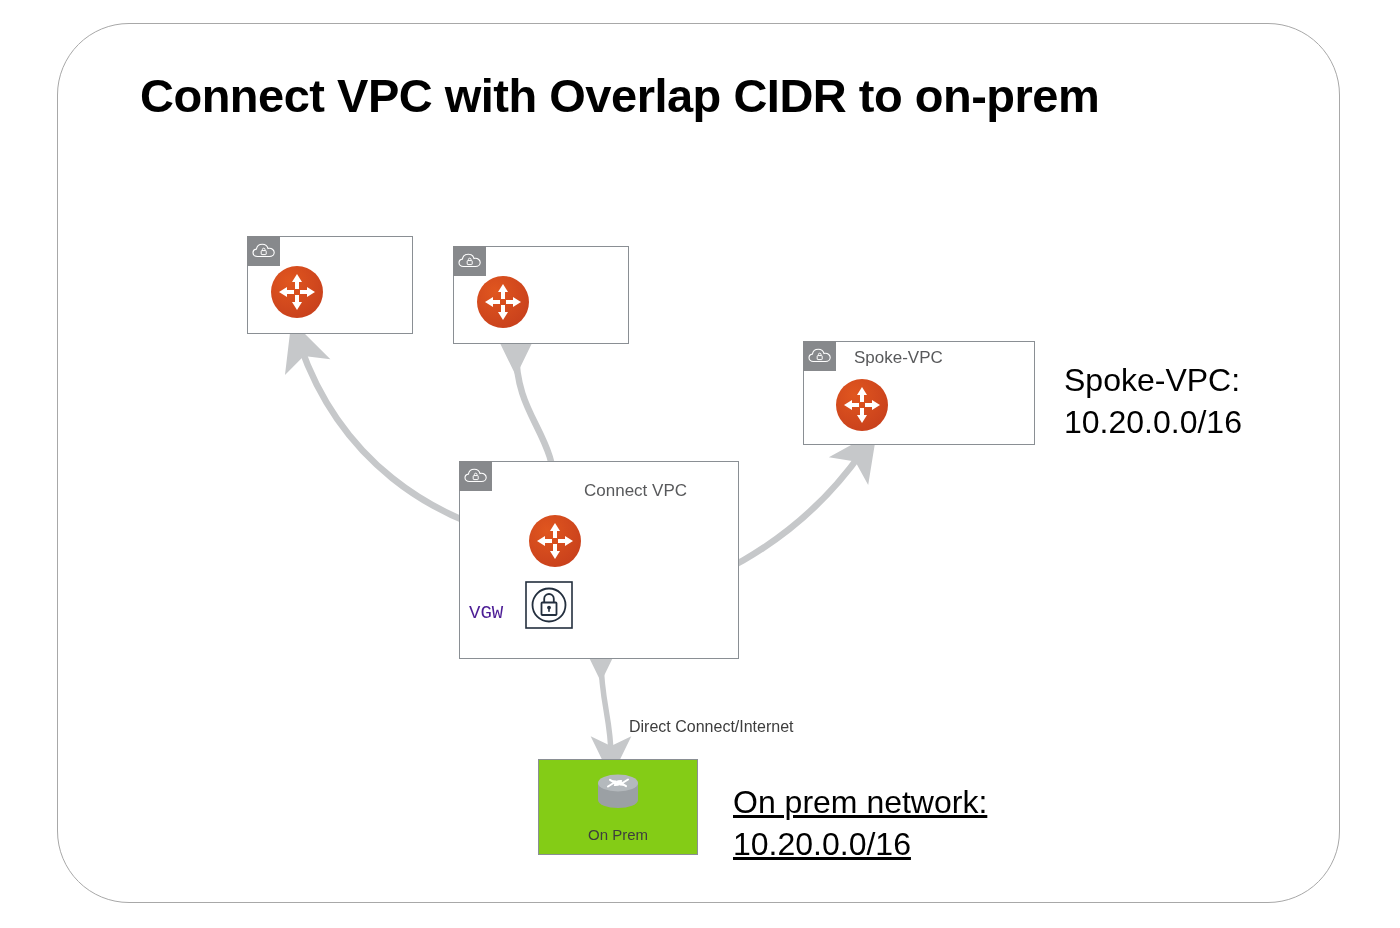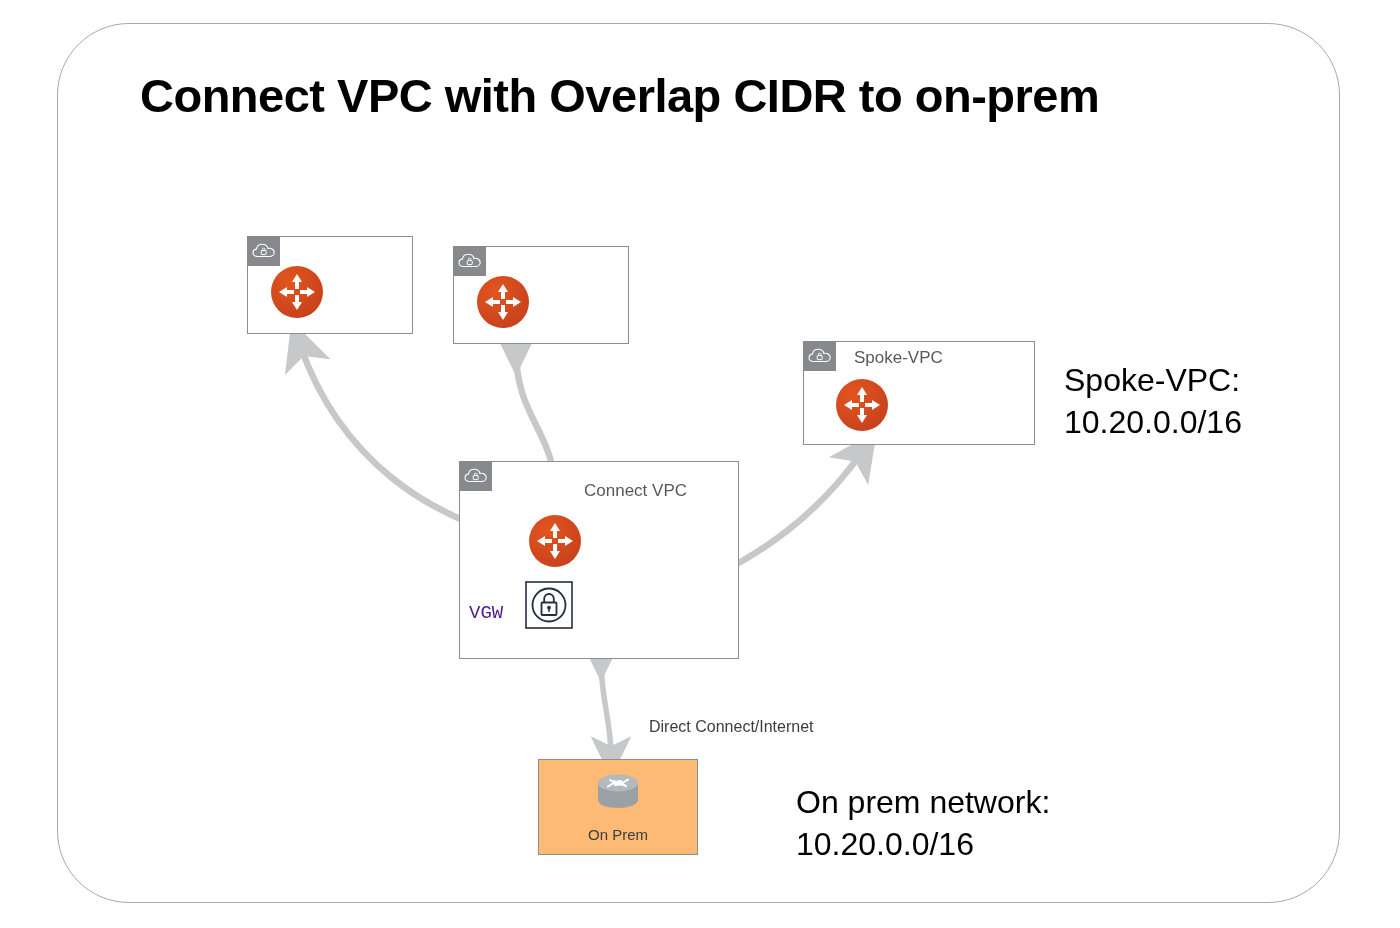--- a/index.html
+++ b/index.html
@@ -83,21 +83,21 @@
   }
   .vgw-icon {
     position: absolute;
     width: 48px;
     height: 48px;
   }
   .onprem-box {
     position: absolute;
     border: 1.5px solid #8a8f94;
     box-sizing: border-box;
-    background: #fdba74;
+    background: #84cc16;
   }
   .onprem-label {
     position: absolute;
     font-size: 15px;
     color: #3d3d3d;
     font-family: "Liberation Sans", sans-serif;
     text-align: center;
     width: 100%;
   }
   .onprem-router {
@@ -271,34 +271,34 @@
     <svg class="vgw-icon" style="left:65px; top:119px;" viewBox="0 0 48 48">
       <rect x="1" y="1" width="46" height="46" fill="#ffffff" stroke="#232f3e" stroke-width="1.6"></rect>
       <circle cx="24" cy="24" r="16.5" fill="none" stroke="#232f3e" stroke-width="1.8"></circle>
       <rect x="16.5" y="21.5" width="15" height="12.5" rx="0.8" fill="none" stroke="#232f3e" stroke-width="1.8"></rect>
       <path d="M19.2,21.5 L19.2,17.8 A4.8,4.8 0 0 1 28.8,17.8 L28.8,21.5" fill="none" stroke="#232f3e" stroke-width="1.8"></path>
       <circle cx="24" cy="26.6" r="1.9" fill="#232f3e"></circle>
       <rect x="23.2" y="26.6" width="1.6" height="4.2" fill="#232f3e"></rect>
     </svg>
   </div>
 
-  <div class="conn-label" style="left:649px; top:718px;">Direct Connect/Internet</div>
+  <div class="conn-label" style="left:629px; top:718px;">Direct Connect/Internet</div>
 
   <div class="onprem-box" style="left:538px; top:759px; width:160px; height:96px;">
     <svg class="onprem-router" style="left:52px; top:8px;" viewBox="0 0 54 44">
       <ellipse cx="27" cy="32" rx="20" ry="8" fill="#9ba0a4"></ellipse>
       <rect x="7" y="15" width="40" height="17" fill="#9ba0a4"></rect>
       <ellipse cx="27" cy="15" rx="20" ry="8.5" fill="#b4b9bd"></ellipse>
       <path d="M17,18.5 L25,13.5 M25,13.5 L21.8,13.2 M25,13.5 L24.5,16.4" stroke="#ffffff" stroke-width="2" fill="none" stroke-linecap="round"></path>
       <path d="M37,11.5 L29,16.5 M29,16.5 L32.2,16.8 M29,16.5 L29.5,13.6" stroke="#ffffff" stroke-width="2" fill="none" stroke-linecap="round"></path>
       <path d="M19,11.8 L27,16.8 M27,16.8 L23.8,17.1 M27,16.8 L26.5,13.9" stroke="#ffffff" stroke-width="2" fill="none" stroke-linecap="round"></path>
       <path d="M35,18.2 L27,13.2 M27,13.2 L30.2,12.9 M27,13.2 L27.5,16.1" stroke="#ffffff" stroke-width="2" fill="none" stroke-linecap="round"></path>
     </svg>
     <span class="onprem-label" style="left:0; top:66px;">On Prem</span>
   </div>
 
   <div class="side-note" style="left:1064px; top:359px;">Spoke-VPC:
 10.20.0.0/16</div>
 
-  <div class="side-note" style="left:796px; top:781px;">On prem network:
+  <div class="side-note" style="left:733px; top:781px;text-decoration:underline;">On prem network:
 10.20.0.0/16</div>
 
 </div>
 
 </body></html>

